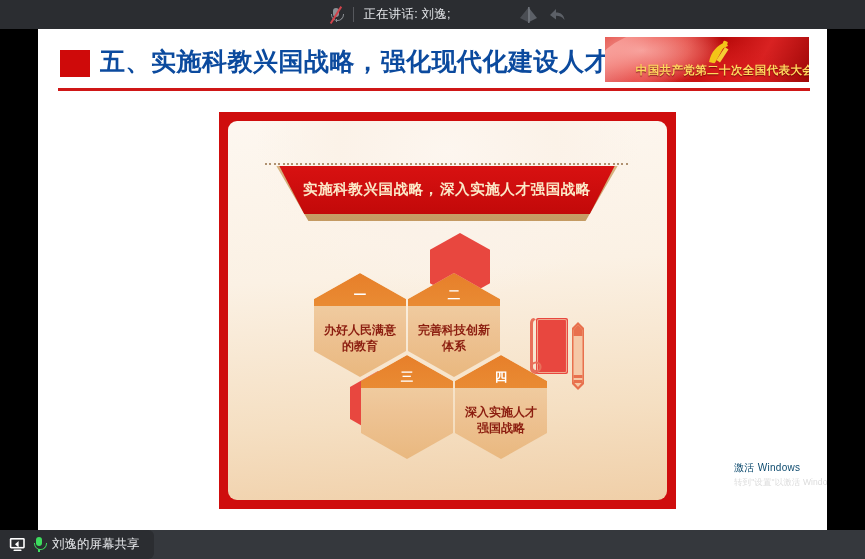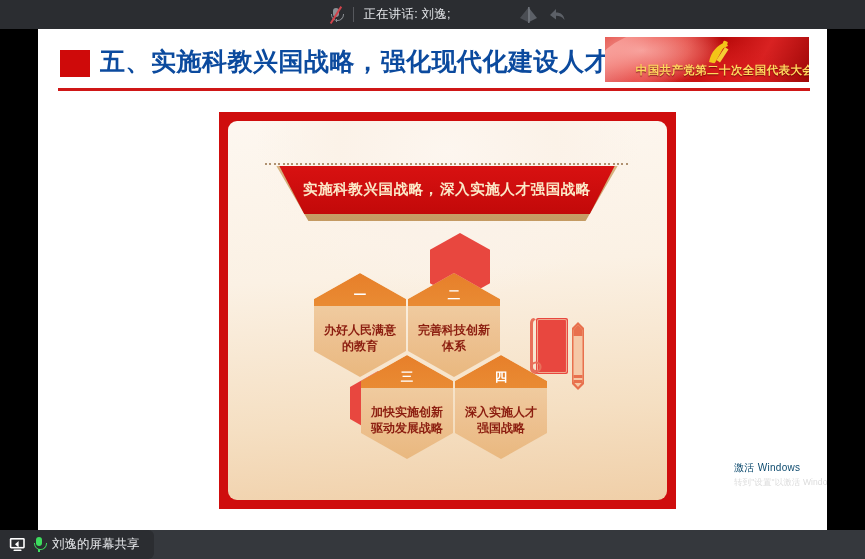--- a/index.html
+++ b/index.html
@@ -445,23 +445,20 @@
 
         <div class="hex-card hex2">
           <div class="hex-top">二</div>
           <div class="hex-body">
             <span class="hex-label">完善科技创新体系</span>
           </div>
         </div>
 
         <div class="hex-card hex3">
           <div class="hex-top">三</div>
-          <div class="hex-body">
-            <span class="hex-label">加快实施创新驱动发展战略</span>
-          </div>
         </div>
 
         <div class="hex-card hex4">
           <div class="hex-top">四</div>
           <div class="hex-body">
             <span class="hex-label">深入实施人才强国战略</span>
           </div>
         </div>
 
         <span class="pencil-scroll">

